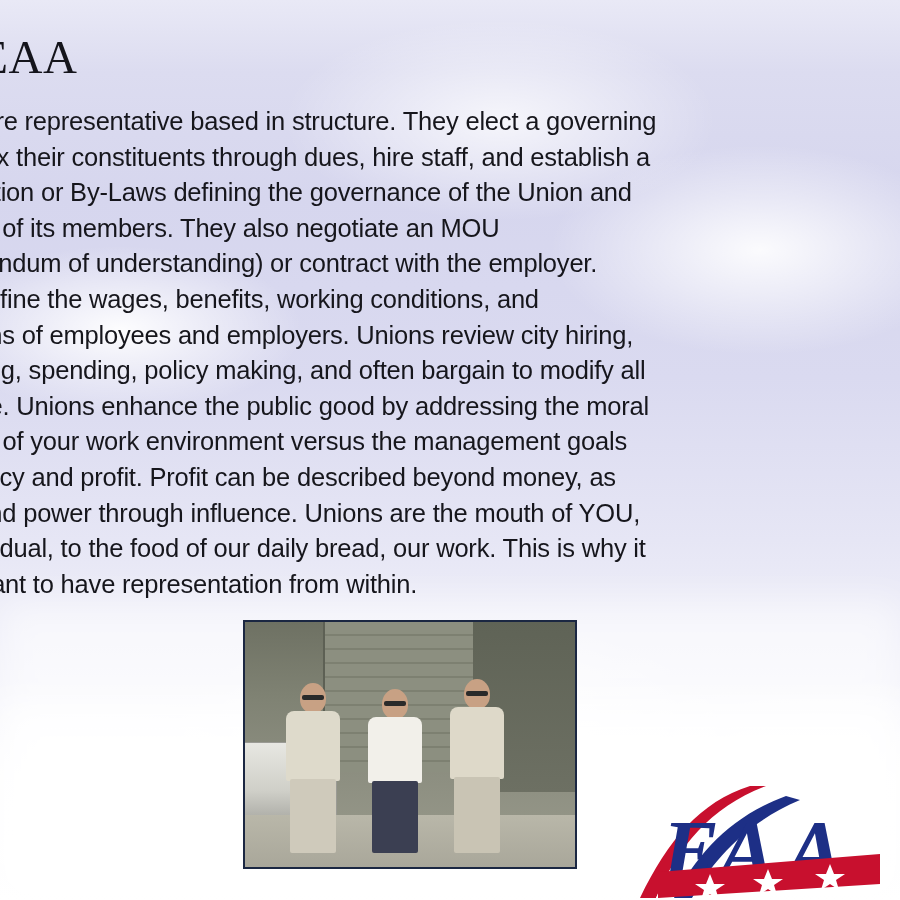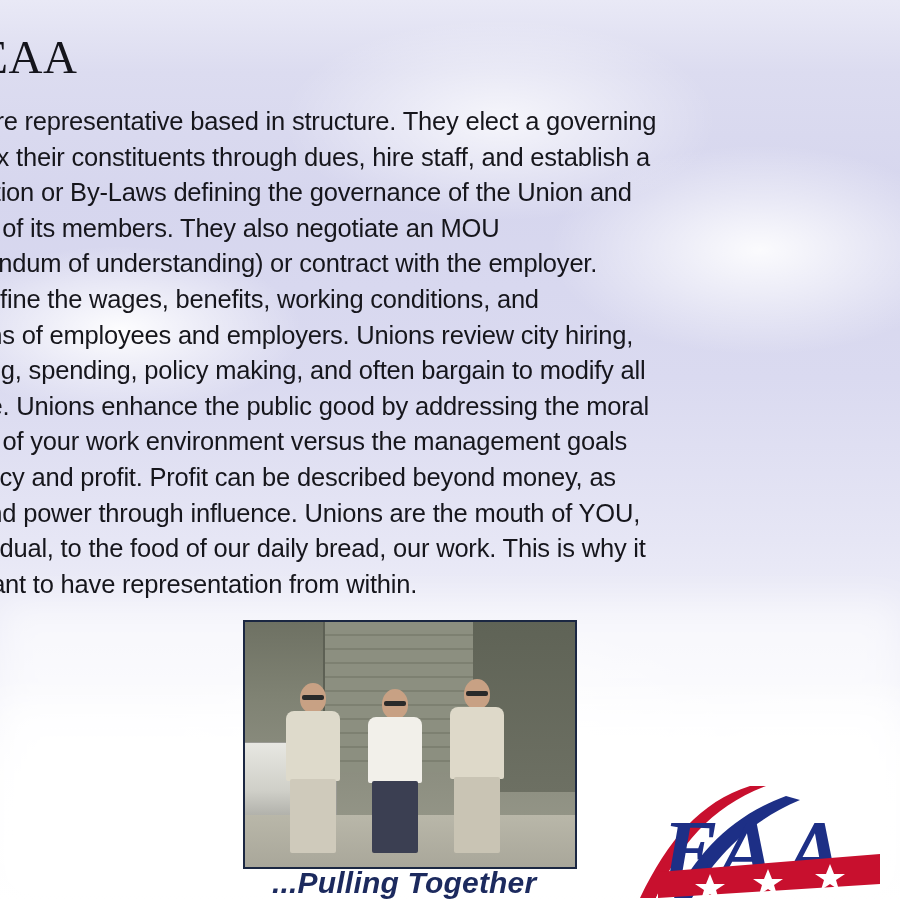--- a/index.html
+++ b/index.html
@@ -260,21 +260,20 @@
 
       <div class="person person-3">
         <div class="p-head"></div>
         <div class="p-glasses"></div>
         <div class="p-body"></div>
         <div class="p-legs"></div>
       </div>
     </div>
   </div>
 
-  <div class="tagline">...Pulling Together</div>
 
   <div class="logo">
     <svg width="250" height="120" viewBox="0 0 250 120">
 
       <path d="M0 118 C 28 60, 60 22, 110 6 L 126 6 C 72 26, 38 66, 16 118 Z" fill="#c8102e"></path>
       <path d="M16 118 C 42 66, 76 28, 128 10 L 142 12 C 90 34, 56 72, 34 118 Z" fill="#ffffff"></path>
       <path d="M34 118 C 58 72, 92 36, 146 16 L 160 20 C 108 42, 74 78, 52 118 Z" fill="#1d2f86"></path>
 
       <g fill="#1d2f86" font-family="Liberation Serif, serif" font-weight="bold" font-size="86" font-style="italic">
         <text x="22" y="100">E</text>

